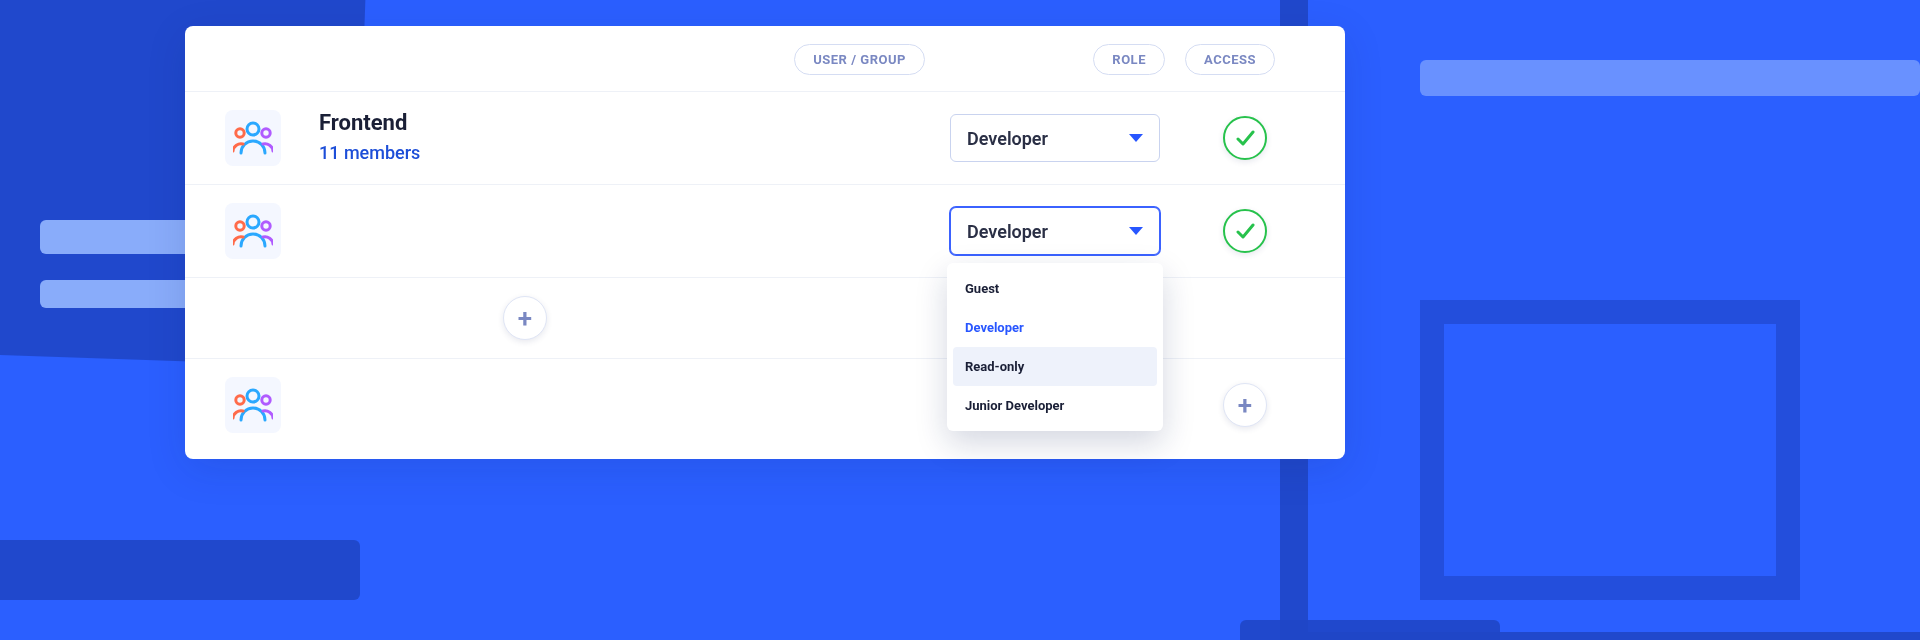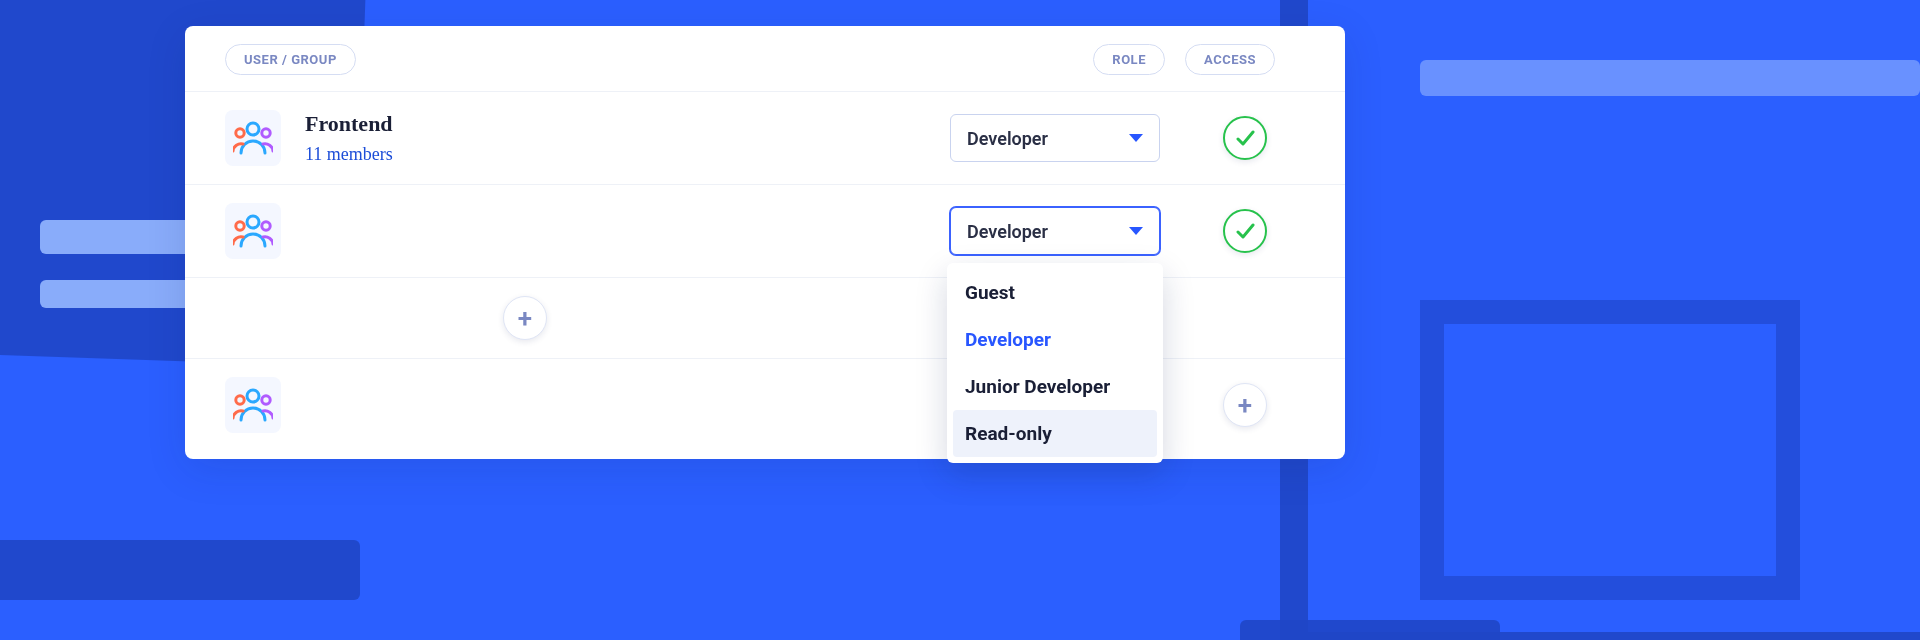--- a/index.html
+++ b/index.html
@@ -39,33 +39,33 @@
   .pill {
     border: 1.5px solid #d5ddf3;
     color: #7a88c2;
     font-size: 13px;
     font-weight: 700;
     letter-spacing: 0.04em;
     padding: 7px 18px;
     border-radius: 999px;
     background: #fff;
   }
-  .col-user { flex: 1 1 auto; display:flex; }
+  .col-user { flex: 1 1 auto; display:flex;justify-content:flex-end; }
   .col-role { width: 220px; display:flex; justify-content:flex-end; }
   .col-access { width: 120px; display:flex; }
 
   .row {
     display: flex; align-items: center;
     padding: 18px 40px;
     border-bottom: 1px solid #eef1f7;
     gap: 20px;
   }
   .row:last-child { border-bottom: none; }
 
-  .group-cell { flex: 1 1 auto; display:flex; align-items:center; gap: 24px; font-family: Liberation Serif, serif; }
+  .group-cell { flex: 1 1 auto; display:flex; gap: 38px; }
   .group-icon {
     width: 56px; height: 56px;
     background: #f4f7ff;
     border-radius: 8px;
     display:flex; align-items:center; justify-content:center;
   }
   .group-name { font-size: 22px; font-weight: 700; color: #1a1f36; line-height:1.2; }
   .group-members { font-size: 18px; font-weight: 500; color: #1d4ed8; margin-top: 6px; }
 
   .role-cell { width: 220px; display:flex; justify-content:center; position: relative; }
@@ -88,21 +88,21 @@
     transform: translateX(-50%);
     width: 216px;
     background: #fff;
     border-radius: 6px;
     box-shadow: 0 12px 32px rgba(19,33,88,0.18);
     padding: 6px 0;
     z-index: 30;
   }
   .dropdown .opt {
     padding: 12px 18px;
-    font-size: 19px;
+    font-size: 13px;
     font-weight: 700;
     color: #1a1f36;
     cursor: pointer;
   }
   .dropdown .opt.selected { color: #2856ff; }
   .dropdown .opt.hovered { background: #eef2fb; border-radius: 4px; margin: 0 6px; padding: 12px 12px; }
 
   .access-cell { width: 120px; display:flex; justify-content:center; }
   .badge {
     width: 44px; height: 44px;
@@ -182,22 +182,22 @@
           </div>
         </div>
         <div class="role-cell">
           <div class="select active">
             <span>Developer</span>
             <span class="tri"></span>
           </div>
           <div class="dropdown">
             <div class="opt">Guest</div>
             <div class="opt selected">Developer</div>
+            <div class="opt hovered">Read-only</div>
             <div class="opt">Junior Developer</div>
-            <div class="opt hovered">Read-only</div>
           </div>
         </div>
         <div class="access-cell">
           <div class="badge ok">
             <svg class="check" viewBox="0 0 20 20">
               <use href="#check-icon"></use>
             </svg>
           </div>
         </div>
       </div>

